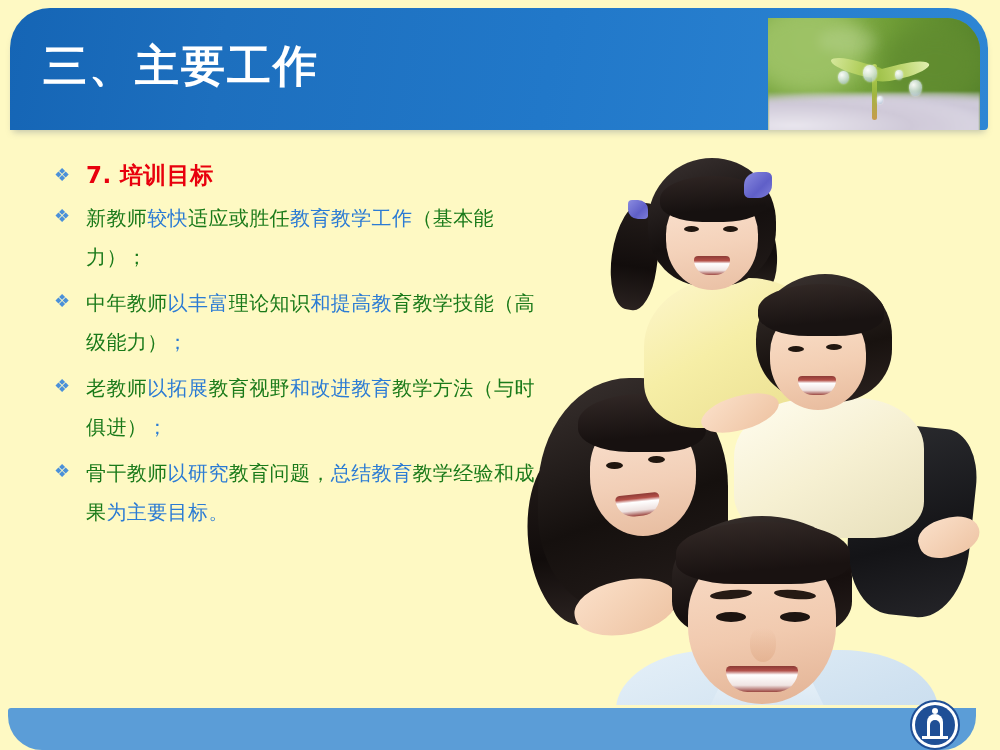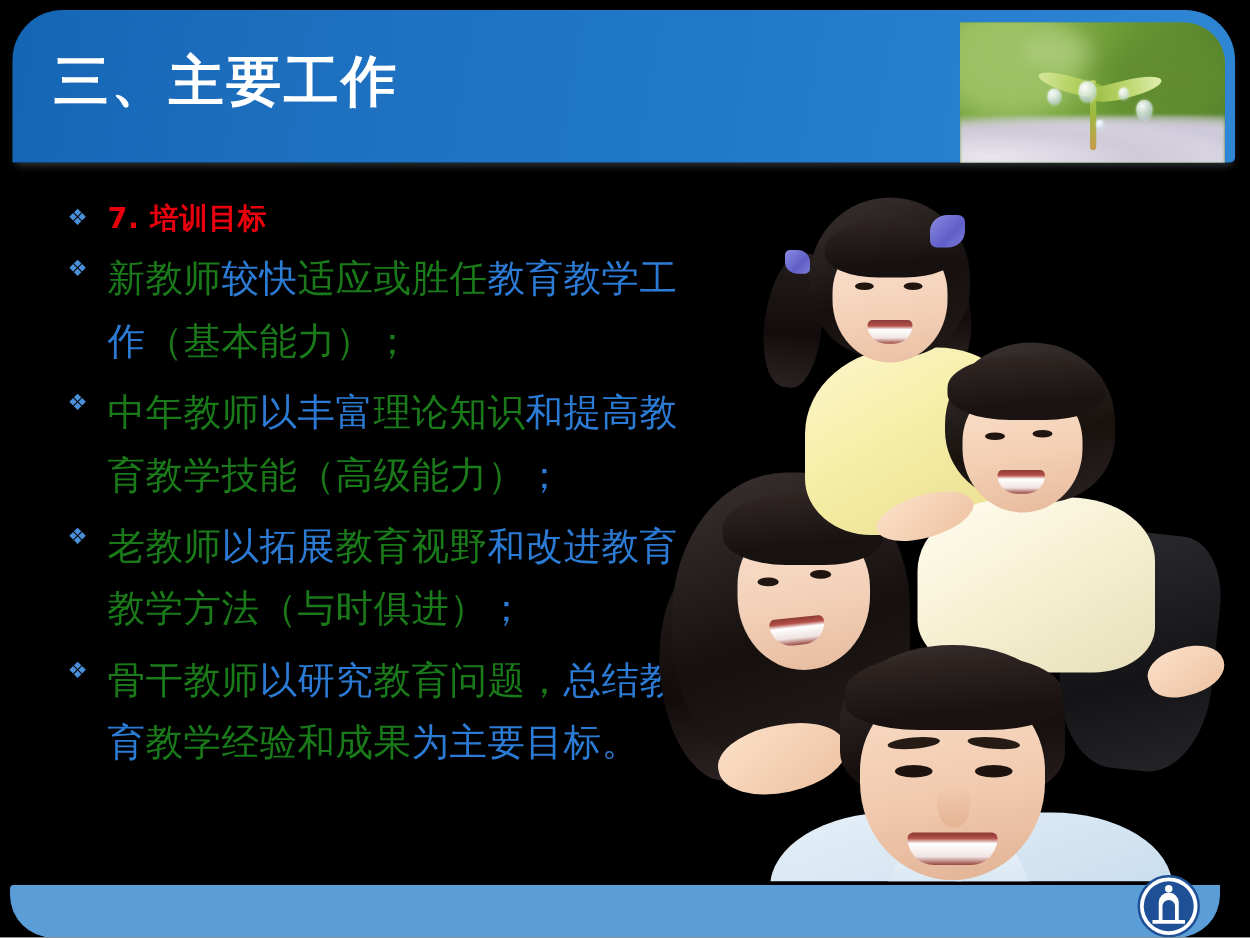--- a/index.html
+++ b/index.html
@@ -10,21 +10,21 @@
   body {
     width: 1000px;
     height: 750px;
     overflow: hidden;
     font-family: "DejaVu Sans", "Liberation Sans", sans-serif;
   }
   #slide {
     position: relative;
     width: 1000px;
     height: 750px;
-    background: #000000;
+    background: #fef9c3;
     overflow: hidden;
   }
 
   
   #header-banner {
     position: absolute;
     left: 10px;
     top: 8px;
     width: 978px;
     height: 122px;
@@ -158,22 +158,22 @@
   .bullet-marker {
     flex: 0 0 auto;
     width: 32px;
     padding-top: 8px;
     color: #4a90d9;
     font-size: 18px;
     line-height: 1;
   }
   .bullet-body {
     flex: 1 1 auto;
-    font-size: 30px;
-    line-height: 50px;
+    font-size: 20px;
+    line-height: 39px;
     letter-spacing: 0.4px;
   }
   .bullet-body.small {
     font-size: 23px;
     line-height: 34px;
     font-weight: bold;
   }
   .seg { white-space: pre-wrap; }
 
   

